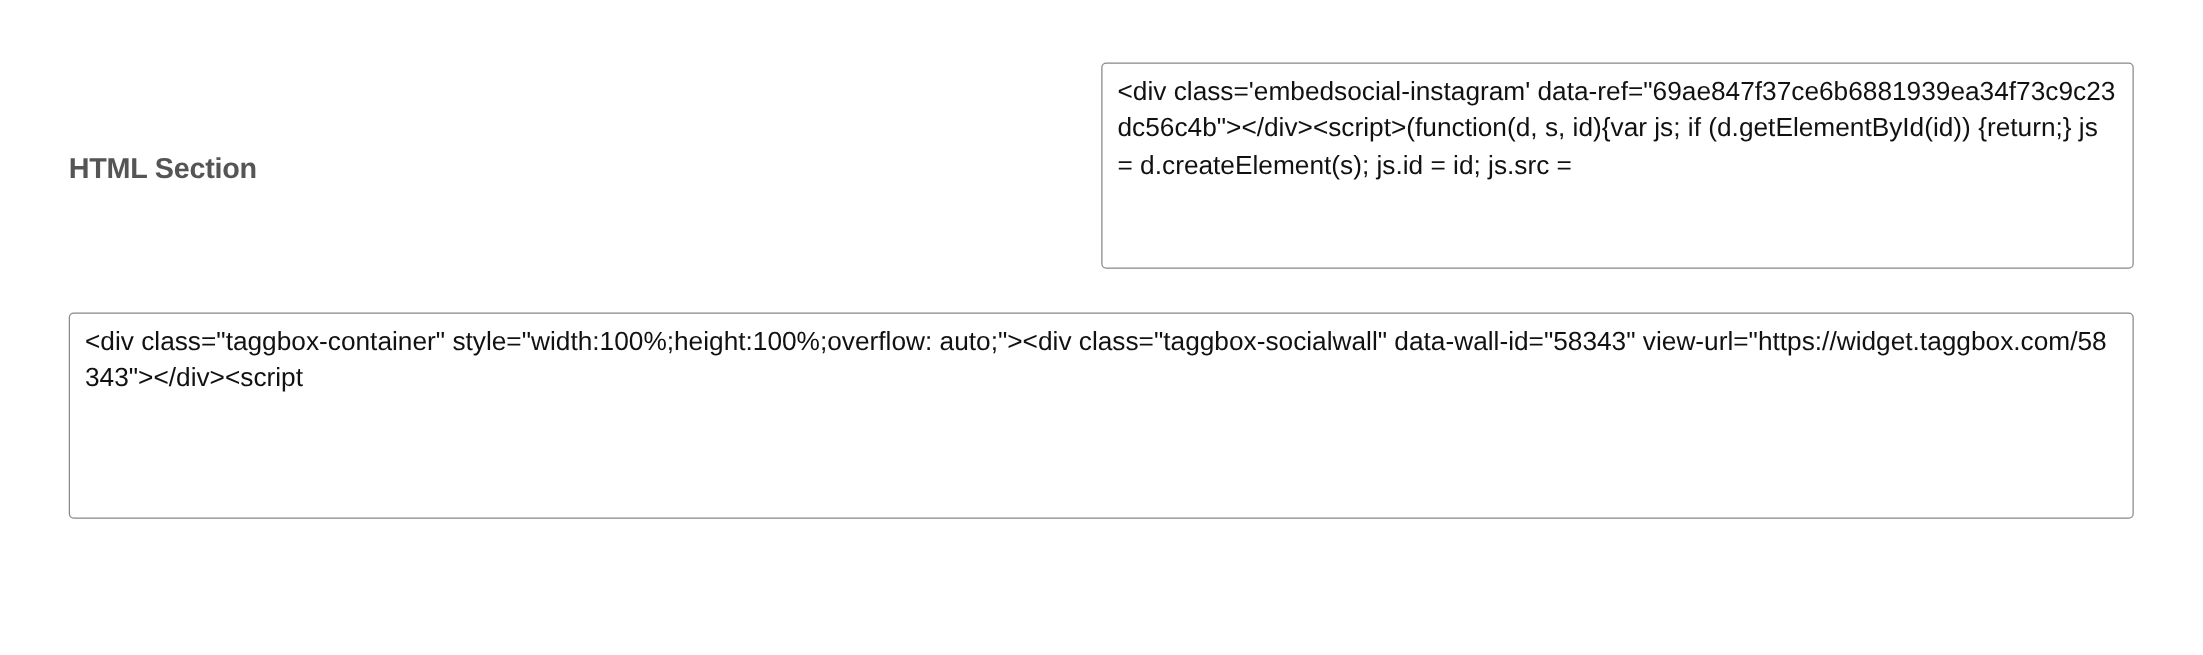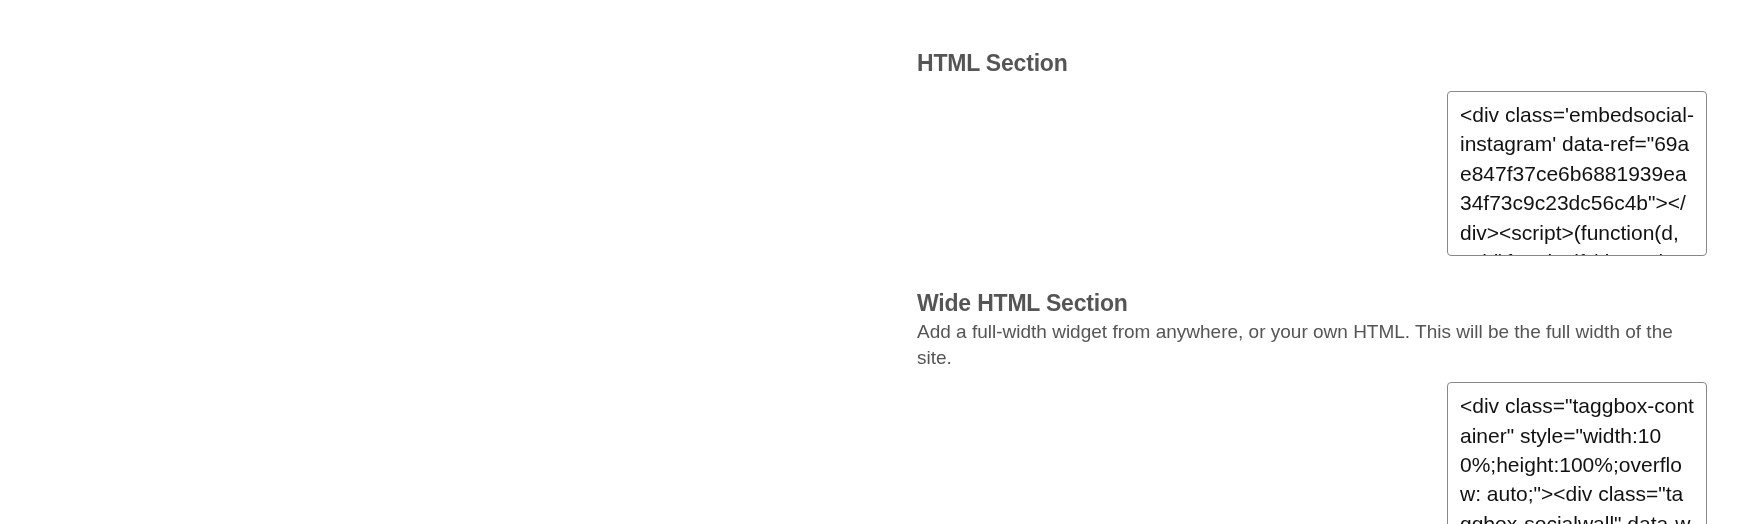--- a/index.html
+++ b/index.html
@@ -8,24 +8,23 @@
       padding: 0;
     }
     body {
       font-family: "Lucida Grande", "Lucida Sans Unicode", Verdana, Arial, sans-serif;
       background: #ffffff;
       padding: 50px 55px;
       width: 1762px;
     }
     .form-row {
       display: flex;
-      align-items: flex-end;
+      align-items: center;
       margin-bottom: 30px;
-      gap: 12px;
-      flex-direction: column;
+      gap: 36px;
     }
     .label-col {
       width: 790px;
       flex-shrink: 0;
     }
     .field-title {
       font-size: 23px;
       font-weight: 600;
       color: #555555;
       margin-bottom: 2px;
@@ -62,20 +61,16 @@
 <div class="form-row">
   <div class="label-col">
     <div class="field-title">HTML Section</div>
   </div>
   <div class="input-col">
     <textarea style="">&lt;div class='embedsocial-instagram' data-ref="69ae847f37ce6b6881939ea34f73c9c23dc56c4b"&gt;&lt;/div&gt;&lt;script&gt;(function(d, s, id){var js; if (d.getElementById(id)) {return;} js = d.createElement(s); js.id = id; js.src =</textarea>
   </div>
 </div>
 
 <div class="form-row">
-  <div class="label-col">
-    <div class="field-title">Wide HTML Section</div>
-    <div class="field-desc">Add a full-width widget from anywhere, or your own HTML. This will be the full width of the site.</div>
-  </div>
   <div class="input-col">
     <textarea style="">&lt;div class="taggbox-container" style="width:100%;height:100%;overflow: auto;"&gt;&lt;div class="taggbox-socialwall" data-wall-id="58343" view-url="https://widget.taggbox.com/58343"&gt;&lt;/div&gt;&lt;script</textarea>
   </div>
 </div>
 
 </body></html>

